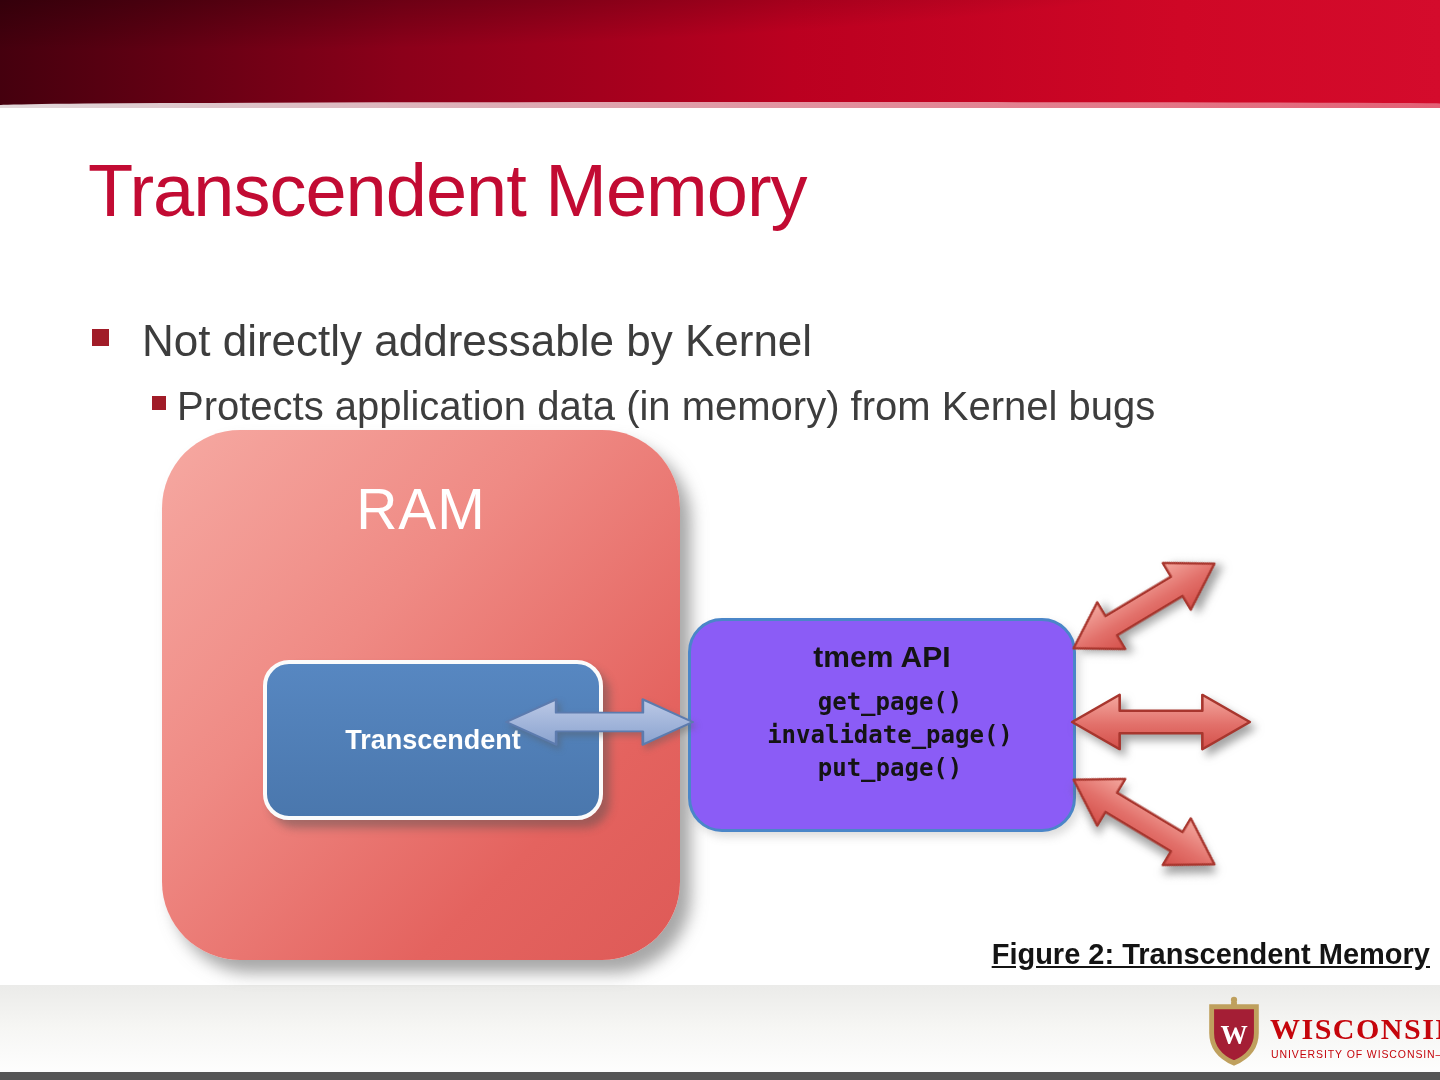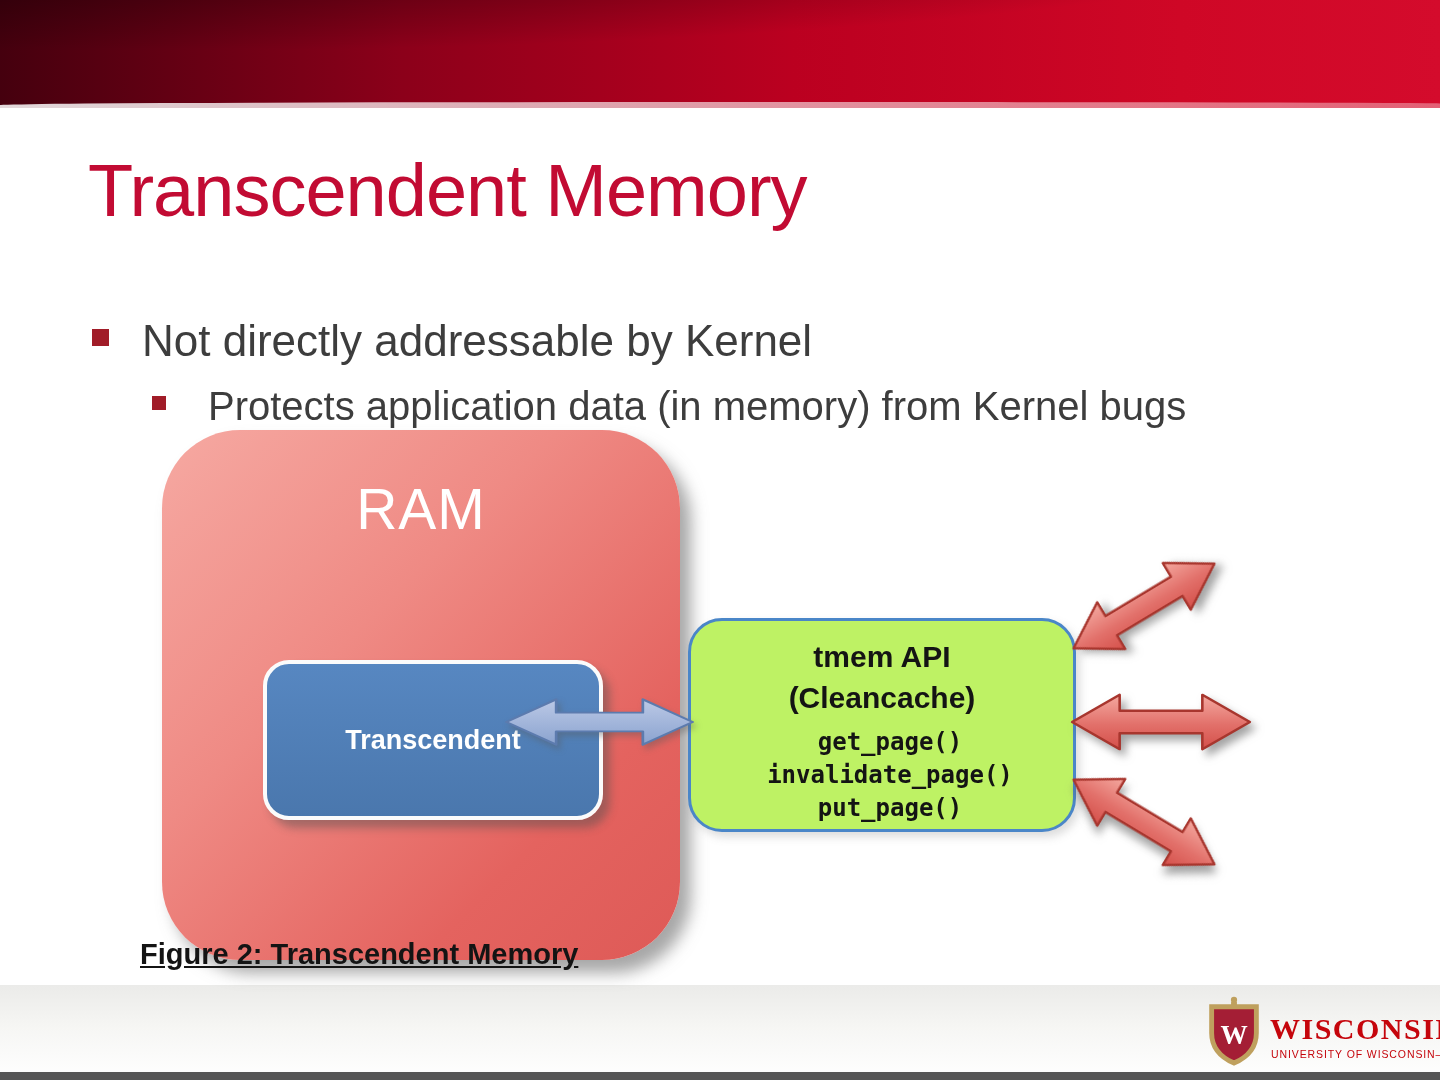--- a/index.html
+++ b/index.html
@@ -29,21 +29,21 @@
     font-size:74px; font-weight:400; color:#c20b33; letter-spacing:-1px;
     white-space:nowrap;
   }
   .bullet { position:absolute; color:#3d3d3d; white-space:nowrap; }
   .bullet .marker { position:absolute; background:#a11c28; }
   .b1 { left:92px; top:316px; font-size:44px; }
   .b1 .marker { left:0; top:13px; width:17px; height:17px; }
   .b1 .btext { margin-left:50px; }
   .b2 { left:152px; top:384px; font-size:40px; }
   .b2 .marker { left:0; top:12px; width:14px; height:14px; }
-  .b2 .btext { margin-left:56px; }
+  .b2 .btext { margin-left:25px; }
 
   
   .ram-box {
     position:absolute; left:162px; top:430px; width:518px; height:530px;
     border-radius:78px;
     background:linear-gradient(135deg, #f6a9a2 0%, #ef8a84 38%, #e4635f 75%, #de5a57 100%);
     box-shadow:11px 13px 16px rgba(95,95,95,0.55);
     z-index:2; text-align:center;
   }
   .ram-label {
@@ -57,38 +57,38 @@
     z-index:3;
     display:flex; flex-direction:column; align-items:center; justify-content:center;
     color:#ffffff; font-size:27px; font-weight:700; line-height:1.35; text-align:center;
   }
   .blue-arrow {
     position:absolute; left:502px; top:697px; width:195px; height:50px; z-index:5;
     filter:drop-shadow(3px 4px 3px rgba(90,90,90,0.4));
   }
   .api-box {
     position:absolute; left:688px; top:618px; width:388px; height:214px;
-    background:#bef264; border:3px solid #4a86c8; border-radius:34px;
+    background:#8b5cf6; border:3px solid #4a86c8; border-radius:34px;
     box-shadow:4px 5px 8px rgba(120,120,120,0.25);
     z-index:4; text-align:center; padding-top:16px; color:#141414;
   }
   .api-title { font-size:30px; font-weight:700; line-height:1.35; }
   .api-funcs { margin-top:8px; font-family:"DejaVu Sans Mono", monospace; font-weight:700; font-size:24px; line-height:1.38;padding-left:16px; }
 
   .red-arrow {
     position:absolute; width:172px; height:60px;
     filter:drop-shadow(5px 6px 4px rgba(90,90,90,0.55));
     z-index:4;
   }
   .ra-top    { left:1058px; top:576px; transform:rotate(-31deg); }
   .ra-mid    { left:1068px; top:692px; width:186px; }
   .ra-bottom { left:1058px; top:792px; transform:rotate(31deg); }
 
   .caption {
-    position:absolute; left:140px; top:938px; width:1290px; text-align:left;
+    position:absolute; left:140px; top:938px; width:1290px; text-align:right;
     font-size:29px; font-weight:700; color:#141414; text-decoration:underline;
     z-index:6;
   }
 
   
   .footer-band {
     position:absolute; left:0; top:985px; width:1440px; height:95px;
     background:linear-gradient(180deg, #ebebe9 0%, #f6f6f4 45%, #ffffff 100%);
     z-index:1;
   }
@@ -144,21 +144,20 @@
   <div class="tmem-box">
     <div>Transcendent</div>
   </div>
 
   <svg class="blue-arrow" viewBox="0 0 180 64" preserveAspectRatio="none">
     <use href="#dblArrow" fill="url(#blueGrad)" stroke="#5c7bae" stroke-width="2.5" stroke-linejoin="round"></use>
   </svg>
 
   <div class="api-box">
     <div class="api-title">tmem API</div>
-    <div class="api-title">(Cleancache)</div>
     <div class="api-funcs">
       <div>get_page()</div>
       <div>invalidate_page()</div>
       <div>put_page()</div>
     </div>
   </div>
 
   <svg class="red-arrow ra-top" viewBox="0 0 180 64" preserveAspectRatio="none">
     <use href="#dblArrow" fill="url(#redGrad)" stroke="#a8362e" stroke-width="2.5" stroke-linejoin="round"></use>
   </svg>

